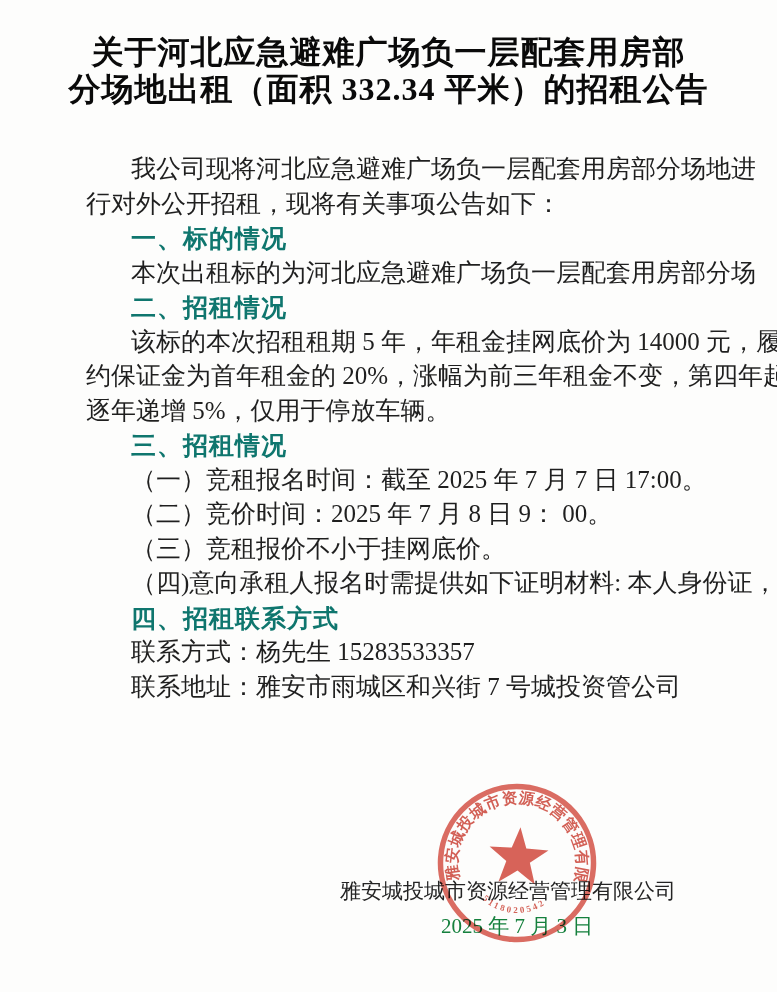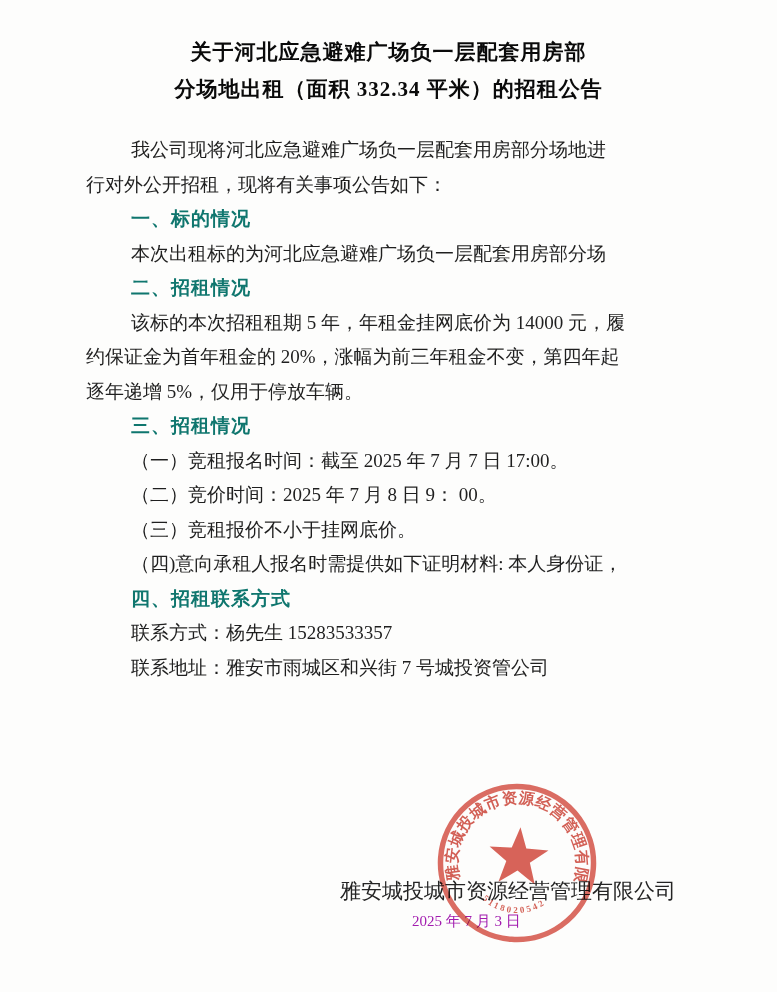--- a/index.html
+++ b/index.html
@@ -7,40 +7,40 @@
     position:relative;
     width:777px;height:992px;
     background:#fdfdfc;
     overflow:hidden;
     font-family:"Liberation Serif","DejaVu Serif",serif;
     color:#1f1f1f;
   }
   .doc-title{
     position:absolute;left:60px;top:34px;width:657px;
     text-align:center;font-weight:bold;color:#0a0a0a;
-    font-size:21px;line-height:37px;letter-spacing:1px;
+    font-size:32px;line-height:37px;letter-spacing:1px;
   }
   .title-line{white-space:pre;}
   .doc-body{
-    position:absolute;left:86px;top:133px;width:616px;
-    font-size:19px;line-height:34.5px;
+    position:absolute;left:86px;top:152px;width:616px;
+    font-size:25px;line-height:34.5px;
   }
   .line{white-space:pre;}
   .line.indent{padding-left:45px;}
   .line.heading{
     font-family:"Liberation Sans","DejaVu Sans",sans-serif;
     font-weight:bold;color:#0f766e;letter-spacing:1px;
   }
   .sig-company{
     position:absolute;left:340px;top:877px;width:330px;
     text-align:center;font-size:21px;white-space:pre;color:#242424;
   }
   .sig-date{
     position:absolute;left:412px;top:912px;width:210px;
-    text-align:left;font-size:15px;white-space:pre;color:#a21caf;
+    text-align:center;font-size:21px;white-space:pre;color:#15803d;
   }
   .seal{
     position:absolute;left:397px;top:743px;width:240px;height:240px;
     opacity:.85;mix-blend-mode:multiply;pointer-events:none;
   }
   .seal text{
     font-family:"Liberation Serif","DejaVu Serif",serif;
     font-weight:bold;
   }
 </style>

